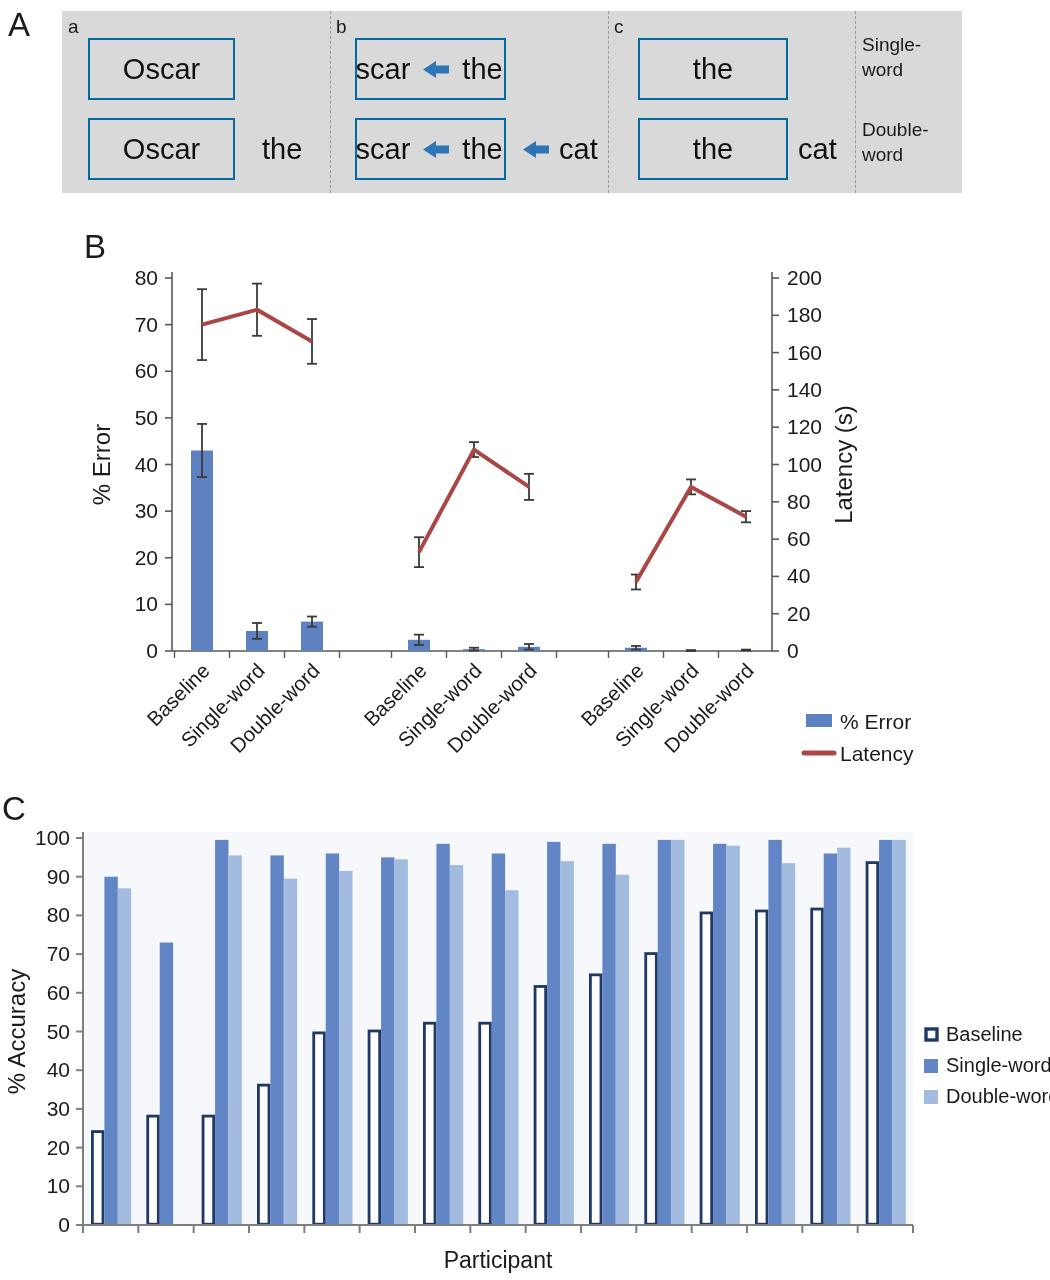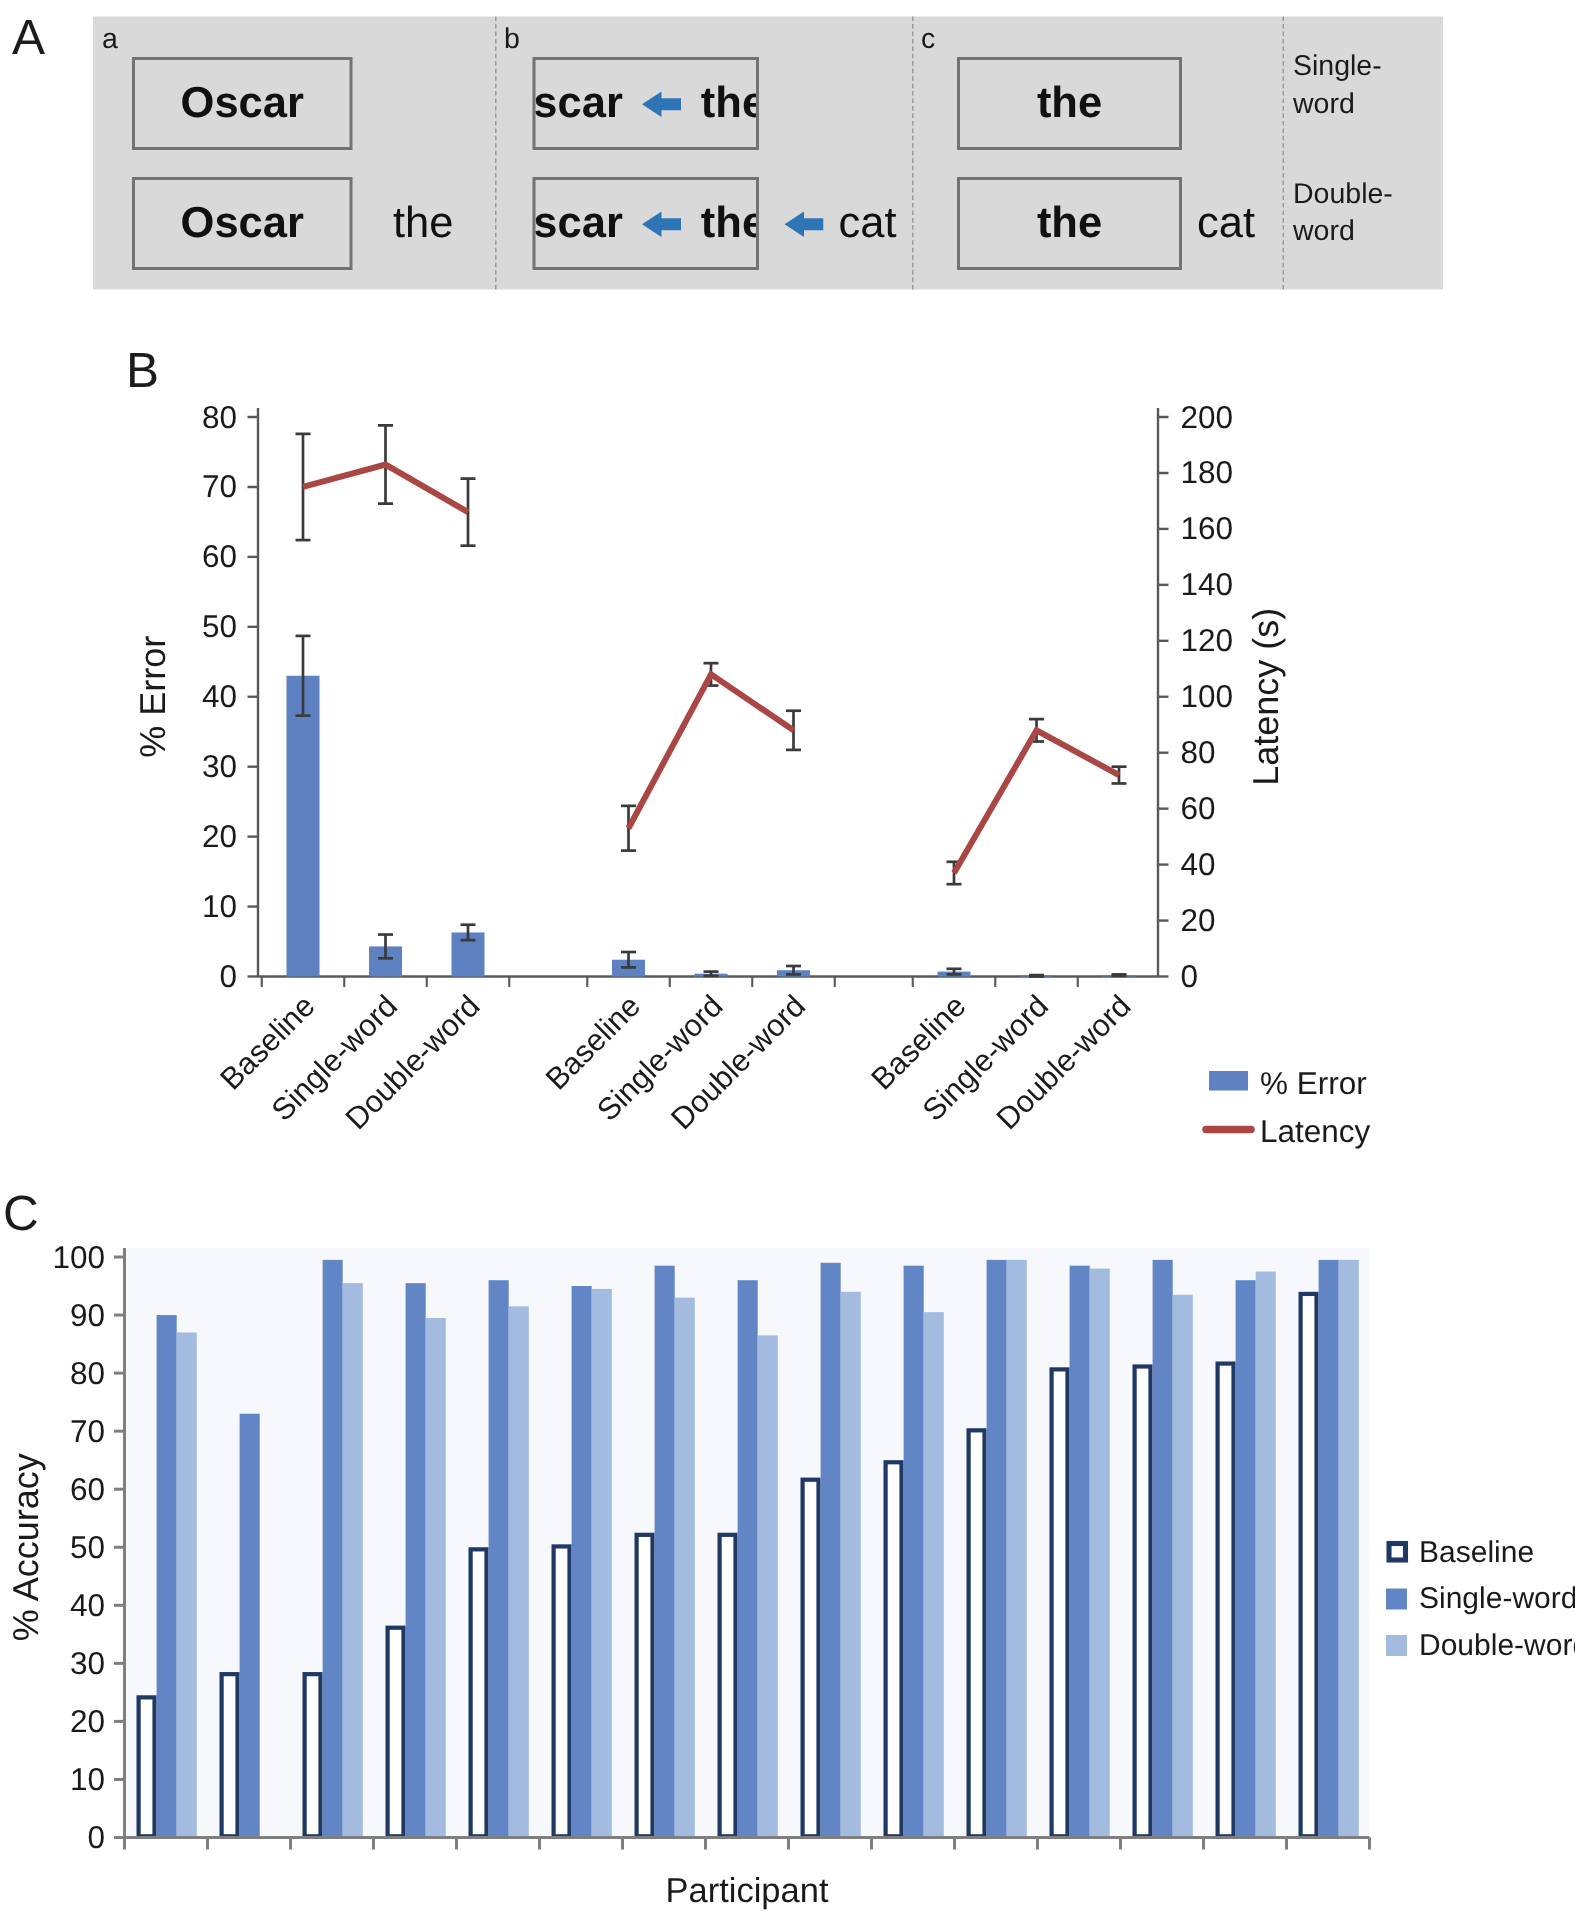--- a/index.html
+++ b/index.html
@@ -3,22 +3,22 @@
 <meta charset="utf-8">
 <style>
   html,body{margin:0;padding:0;}
   body{width:1050px;height:1280px;position:relative;background:#ffffff;
        font-family:"Liberation Sans",sans-serif;color:#1a1a1a;}
   .pletter{position:absolute;font-size:33px;color:#1c1c1c;line-height:1;}
   
   .panelA{position:absolute;left:62px;top:11px;width:900px;height:182px;background:#d9d9d9;}
   .sectag{position:absolute;top:5px;font-size:19px;color:#1a1a1a;}
   .dash{position:absolute;top:0;height:182px;border-left:1px dashed #9a9a9a;}
-  .sbox{position:absolute;height:62px;border:2px solid #737373;box-sizing:border-box;
-        display:flex;align-items:center;justify-content:center;font-size:29px;color:#111;font-weight:bold;}
+  .sbox{position:absolute;height:62px;border:2px solid #0369a1;box-sizing:border-box;
+        display:flex;align-items:center;justify-content:center;font-size:29px;color:#111;}
   .clipbox{overflow:hidden;justify-content:flex-start;position:absolute;}
   .clipflow{position:absolute;left:-24px;top:0;height:100%;display:flex;align-items:center;
             white-space:nowrap;font-size:29px;color:#111;}
   .clipflow .gap{display:inline-block;width:13px;}
   .freeword{position:absolute;font-size:29px;color:#111;height:62px;display:flex;align-items:center;}
   .clipword{overflow:hidden;}
   .condlbl{position:absolute;left:800px;width:72px;font-size:19px;line-height:25px;color:#1a1a1a;}
   .warrow{flex:0 0 auto;}
   
   svg text{font-family:"Liberation Sans",sans-serif;fill:#1a1a1a;}

